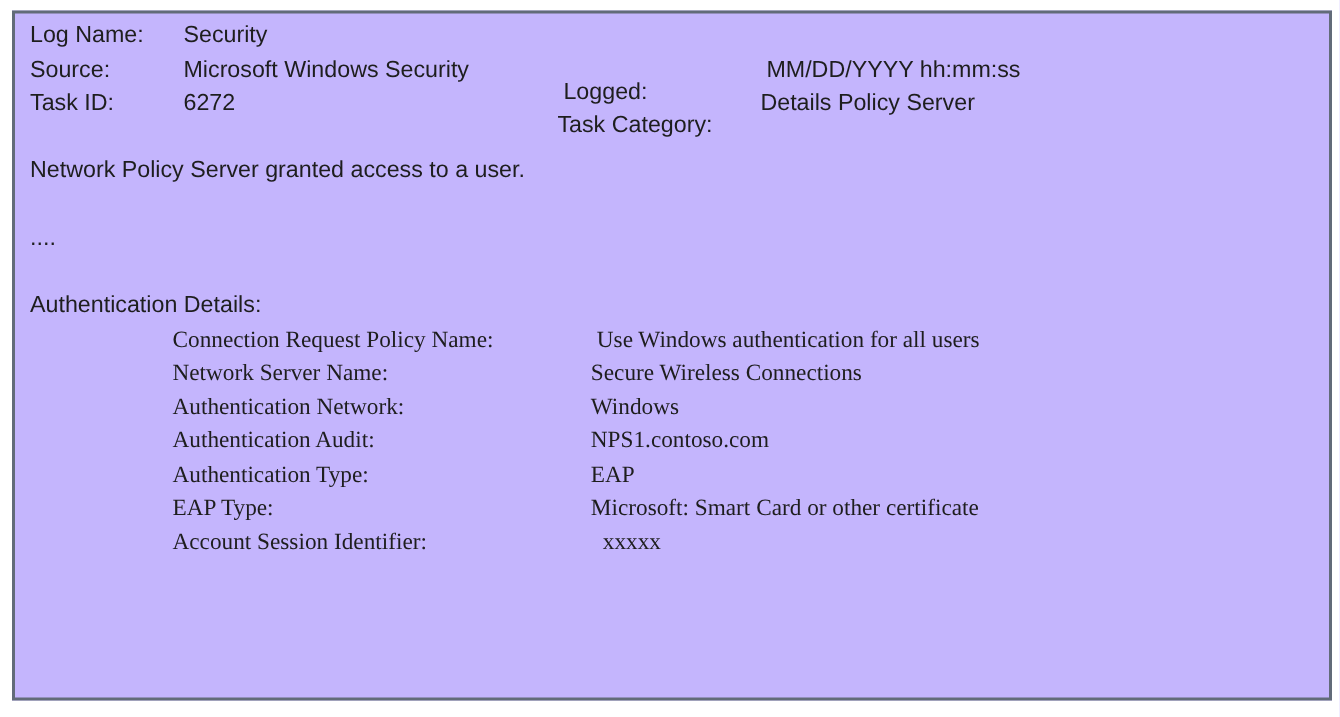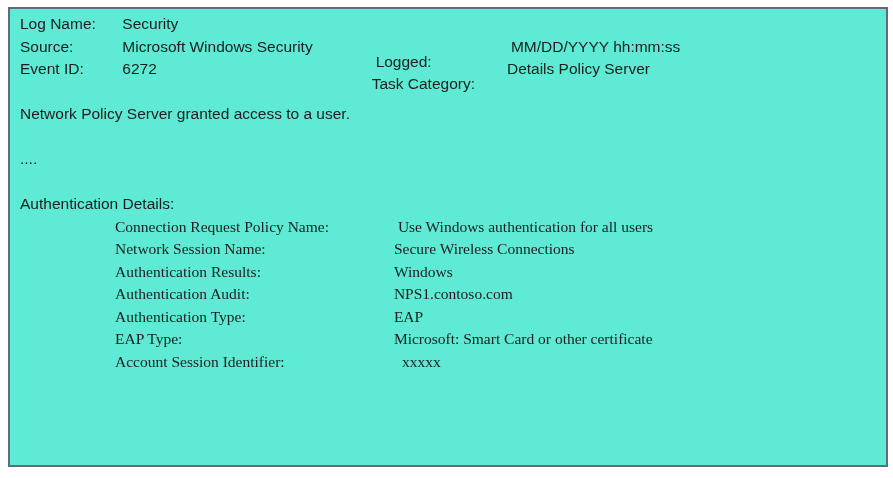--- a/index.html
+++ b/index.html
@@ -8,21 +8,21 @@
     background: #ffffff;
     font-family: "Liberation Sans", sans-serif;
     color: #1e1e1e;
     overflow: hidden;
   }
   .frame {
     position: absolute;
     left: 8px; top: 7px;
     width: 880px; height: 460px;
     border: 2px solid #626b79;
-    background: #5eead4;
+    background: #c4b5fd;
   }
   .content {
     padding: 4px 10px 0 10px;
     font-size: 15.5px;
   }
   .row {
     height: 22.5px;
     line-height: 22.5px;
     white-space: nowrap;
   }
@@ -47,21 +47,21 @@
       <span class="c1">Log Name:</span>
       <span class="c2">Security</span>
     </div>
     <div class="row">
       <span class="c1">Source:</span>
       <span class="c2">Microsoft Windows Security</span>
       <span class="c3 pad4">Logged:</span>
       <span class="pad4">MM/DD/YYYY hh:mm:ss</span>
     </div>
     <div class="row">
-      <span class="c1">Event ID:</span>
+      <span class="c1">Task ID:</span>
       <span class="c2">6272</span>
       <span class="c3">Task Category:</span>
       <span>Details Policy Server</span>
     </div>
 
     <div class="row"></div>
 
     <div class="row">Network Policy Server granted access to a user.</div>
 
     <div class="row"></div>
@@ -70,25 +70,25 @@
 
     <div class="row"></div>
 
     <div class="row">Authentication Details:</div>
 
     <div class="row detail-row">
       <span class="dlabel">Connection Request Policy Name:</span>
       <span class="pad4">Use Windows authentication for all users</span>
     </div>
     <div class="row detail-row">
-      <span class="dlabel">Network Session Name:</span>
+      <span class="dlabel">Network Server Name:</span>
       <span>Secure Wireless Connections</span>
     </div>
     <div class="row detail-row">
-      <span class="dlabel">Authentication Results:</span>
+      <span class="dlabel">Authentication Network:</span>
       <span>Windows</span>
     </div>
     <div class="row detail-row">
       <span class="dlabel">Authentication Audit:</span>
       <span>NPS1.contoso.com</span>
     </div>
     <div class="row detail-row">
       <span class="dlabel">Authentication Type:</span>
       <span>EAP</span>
     </div>

